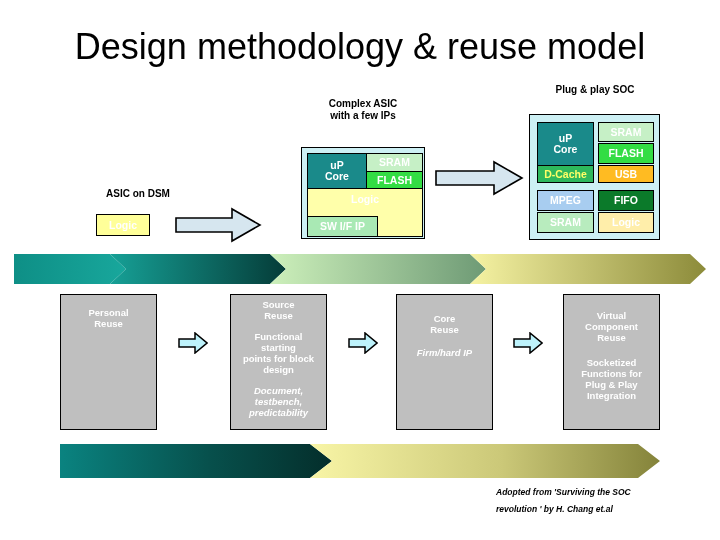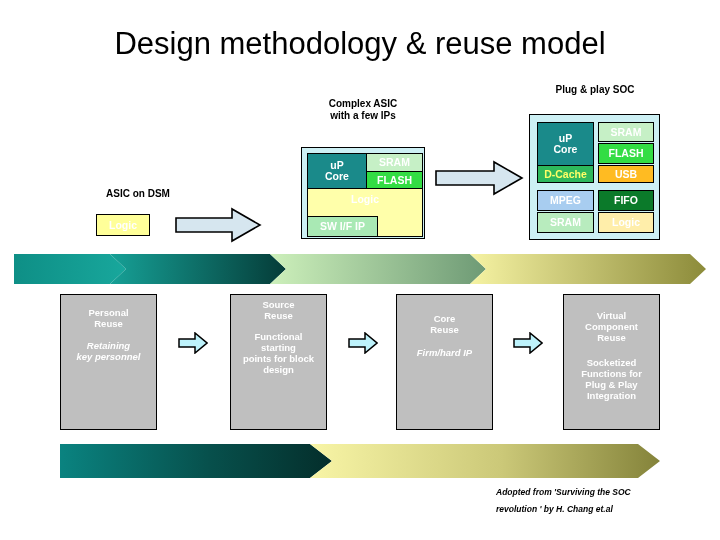--- a/index.html
+++ b/index.html
@@ -22,21 +22,21 @@
     width: 720px; height: 540px;
     background: #ffffff;
   }
 
   
   #slide-title {
     position: absolute;
     left: 0; top: 26px;
     width: 720px;
     text-align: center;
-    font-size: 31px;
+    font-size: 36px;
     font-weight: 400;
     letter-spacing: 0px;
     color: #000;
     white-space: nowrap;
   }
 
   
   .caption {
     position: absolute;
     font-size: 10px;
@@ -249,35 +249,36 @@
   </svg>
 
   <div class="chev-label" style="left:24px;">Area Driven</div>
   <div class="chev-label" style="left:120px;">Timing-driven design (TDD)</div>
   <div class="chev-label" style="left:295px;">Block-based design (BBD)</div>
   <div class="chev-label" style="left:506px;">Platform-based design (PBD)</div>
 
   <div class="panel" style="left:60px; top:294px; width:97px; height:136px;">
     <div class="p-head" style="margin-top:12px;">Personal
 Reuse</div>
-    <div class="p-note" style="margin-top:11px;">Retaining
-key personnel</div>
   </div>
 
   <svg class="mini-arrow" style="left:178px; top:332px;" width="30" height="22" viewBox="0 0 30 22">
     <polygon points="1,7 17,7 17,1 29,11 17,21 17,15 1,15" fill="#bdf2fb" stroke="#000000" stroke-width="1.5" stroke-linejoin="miter"></polygon>
   </svg>
 
   <div class="panel" style="left:230px; top:294px; width:97px; height:136px;">
     <div class="p-head" style="margin-top:4px;">Source
 Reuse</div>
     <div class="p-body" style="margin-top:10px;">Functional
 starting
 points for block
 design</div>
+    <div class="p-note" style="margin-top:10px;">Document,
+testbench,
+predictability</div>
   </div>
 
   <svg class="mini-arrow" style="left:348px; top:332px;" width="30" height="22" viewBox="0 0 30 22">
     <polygon points="1,7 17,7 17,1 29,11 17,21 17,15 1,15" fill="#bdf2fb" stroke="#000000" stroke-width="1.5" stroke-linejoin="miter"></polygon>
   </svg>
 
   <div class="panel" style="left:396px; top:294px; width:97px; height:136px;">
     <div class="p-head" style="margin-top:18px;">Core
 Reuse</div>
     <div class="p-note" style="margin-top:12px;">Firm/hard IP</div>

